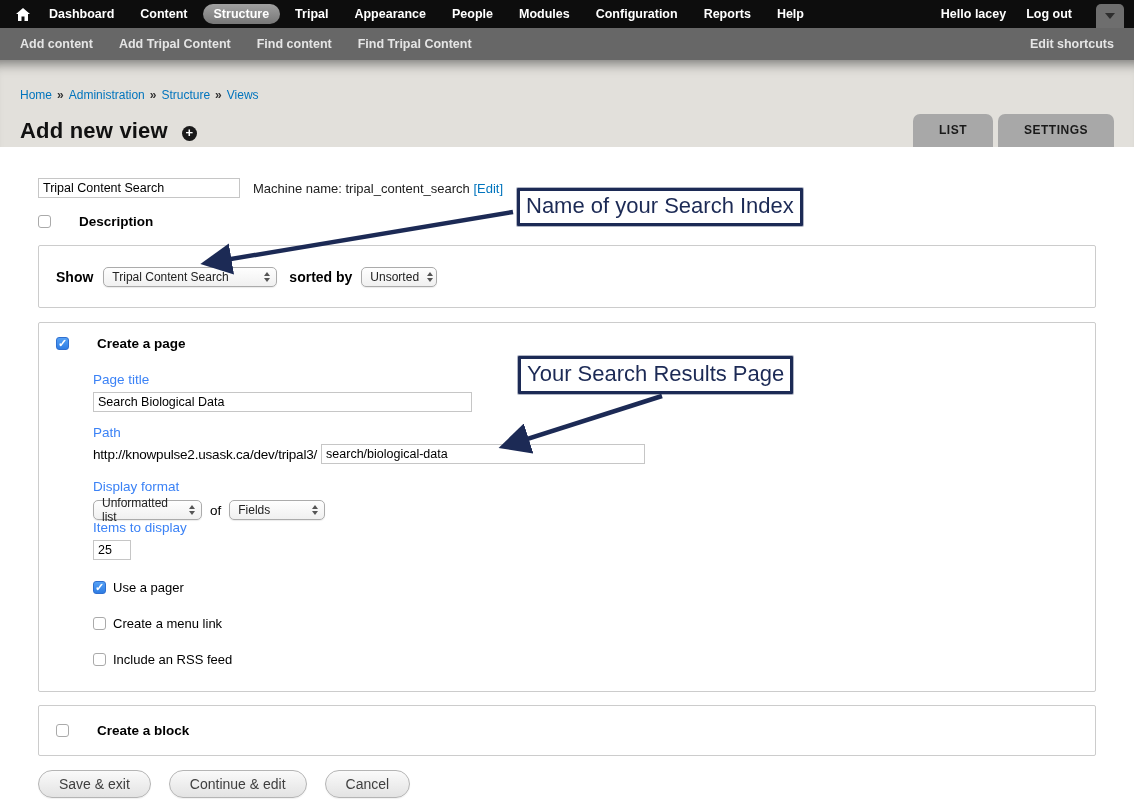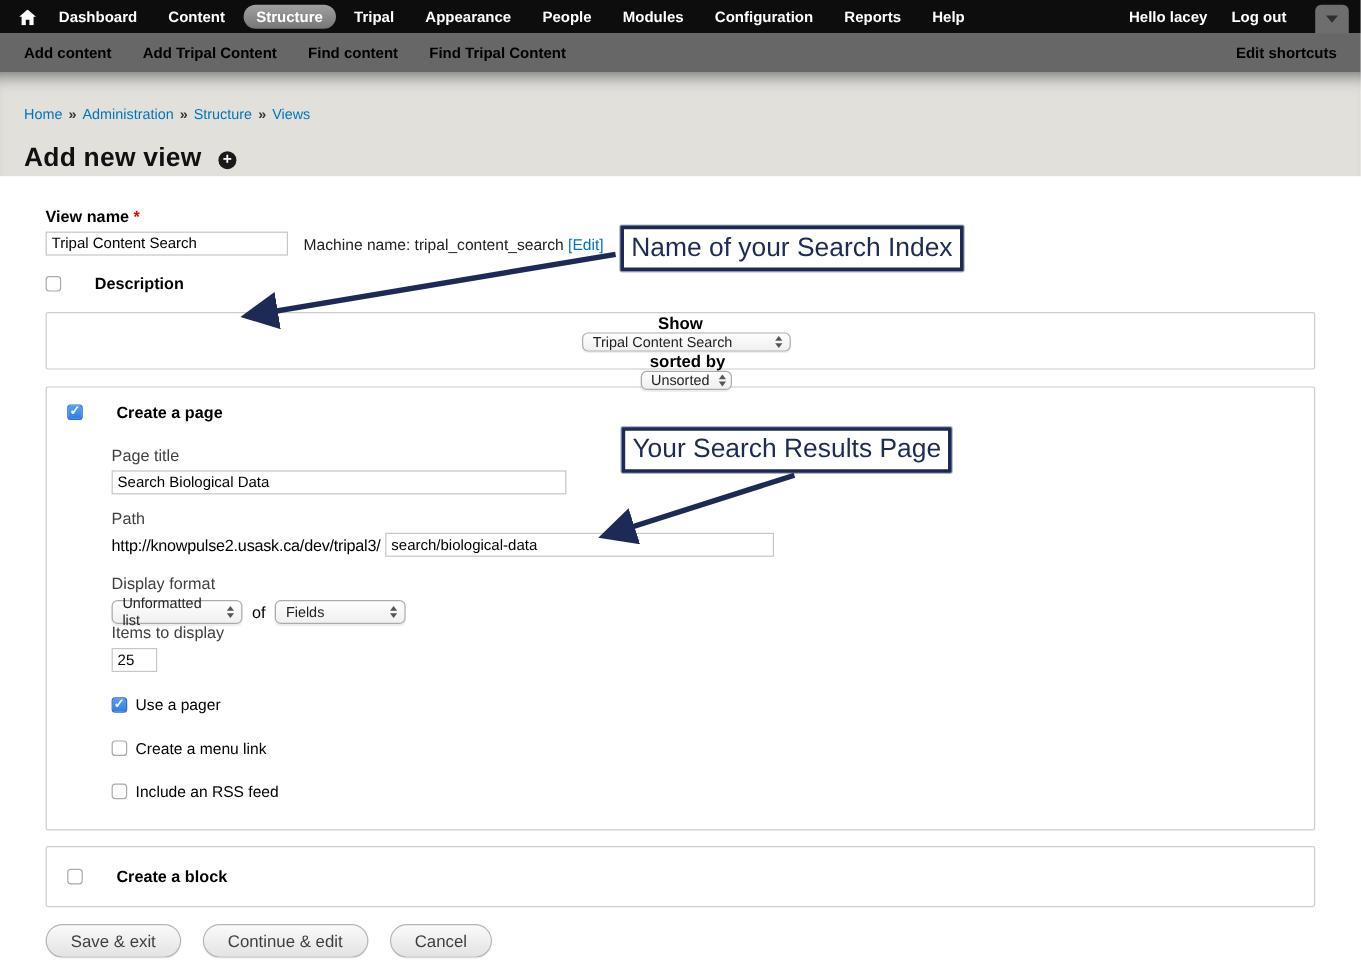--- a/index.html
+++ b/index.html
@@ -26,21 +26,21 @@
   .tb-toggle {
     width:28px; height:24px; margin-left:14px; margin-top:4px; align-self:flex-start;
     background:#6e6e6e; border-radius:5px 5px 0 0; display:flex; align-items:center; justify-content:center;
     cursor:pointer;
   }
   .tb-toggle .caret { width:0; height:0; border-left:5px solid transparent; border-right:5px solid transparent; border-top:6px solid #2e2e2e; }
 
   
   .shortcuts {
     height:32px; background:#676767; display:flex; align-items:center;
-    padding:0 20px; color:#000000; font-size:12.5px; font-weight:bold;
+    padding:0 20px; color:#e5e5e5; font-size:12.5px; font-weight:bold;
   }
   .sc-item { margin-right:26px; cursor:pointer; white-space:nowrap; }
   .sc-spacer { flex:1; }
   .sc-edit { cursor:pointer; }
 
   
   .header {
     height:87px; background:#e2e0db; position:relative;
     box-shadow: inset 0 14px 12px -10px rgba(40,40,40,0.55);
     padding:0 20px;
@@ -82,37 +82,37 @@
   .cb.checked { background:linear-gradient(#55a1f5,#2f7de4); border-color:#2f6fd0; }
   .cb .tick { color:#fff; font-size:11px; font-weight:bold; line-height:1; }
   .cb-label { margin-left:7px; }
   .cb-label.bold { font-weight:bold; font-size:13.5px;margin-left:28px; }
 
   .desc-row { margin-top:16px; }
 
   .box {
     border:1px solid #ccc; border-radius:2px; background:#fff;
   }
-  .show-box { margin-top:16px; height:48px; display:flex; align-items:center; padding:0 17px;flex-direction:column; }
+  .show-box { margin-top:16px; height:63px; display:flex; align-items:center; padding:0 17px; }
   .show-box .f-label { font-size:14px; }
 
   .select {
     display:inline-flex; align-items:center; justify-content:space-between;
     border:1px solid #ababab; border-radius:5px; background:linear-gradient(#fefefe,#f0f0f0);
     height:20px; padding:0 6px 0 8px; font-size:12px; color:#222; cursor:pointer;
     box-shadow:0 1px 1px rgba(0,0,0,0.08);
   }
   .updown { display:inline-flex; flex-direction:column; align-items:center; margin-left:8px; }
   .updown i { display:block; width:0; height:0; border-left:3.5px solid transparent; border-right:3.5px solid transparent; }
   .updown i.up { border-bottom:4px solid #555; margin-bottom:2px; }
   .updown i.down { border-top:4px solid #555; }
 
   .page-box { margin-top:14px; padding:13px 17px 24px; }
   .page-inner { margin-left:37px; }
-  .sub-label { font-size:13.5px; color:#404040; }
+  .sub-label { font-size:13.5px; color:#3b82f6; }
   .path-row { display:flex; align-items:center; margin-top:4px; font-size:13.5px; }
   .path-prefix { white-space:nowrap; letter-spacing:-0.2px; }
   .fmt-row { display:flex; align-items:center; margin-top:6px; }
   .of-label { margin:0 8px; font-size:13.5px; }
 
   .block-box { margin-top:13px; padding:17px; }
 
   .actions { display:flex; margin-top:14px; padding-bottom:16px; }
   .btn {
     background:linear-gradient(#fafafa,#e3e3e3); border:1px solid #b5b5b5; border-radius:15px;
@@ -169,27 +169,28 @@
 </div>
 
 <div class="header">
   <div class="breadcrumb">
     <a>Home</a><span class="crumb-sep">»</span><a>Administration</a><span class="crumb-sep">»</span><a>Structure</a><span class="crumb-sep">»</span><a>Views</a>
   </div>
   <div class="page-title-row">
     <span class="page-title">Add new view</span>
     <span class="title-icon">+</span>
   </div>
+  <div class="tabs">
+    <span class="tab">LIST</span>
+    <span class="tab">SETTINGS</span>
+  </div>
 </div>
 
 <div class="content">
 
-  <div class="f-label">
-    <span>View name</span> <span class="req">*</span>
-  </div>
   <div class="viewname-row">
     <input class="text" style="width: 202px;" value="Tripal Content Search">
     <span class="machine-name">
       <span>Machine name: tripal_content_search</span>
       <a>[Edit]</a>
     </span>
   </div>
 
   <div class="cb-row desc-row">
     <span class="cb"></span>
@@ -236,21 +237,21 @@
       <div class="sub-label" style="margin-top:15px;">Display format</div>
       <div class="fmt-row">
         <span class="select" style="width:109px;">
           <span>Unformatted list</span>
           <span class="updown">
               <i class="up"></i>
               <i class="down"></i>
             </span>
         </span>
         <span class="of-label">of</span>
-        <span class="select" style="width:109px;">
+        <span class="select" style="width:96px;">
           <span>Fields</span>
           <span class="updown">
               <i class="up"></i>
               <i class="down"></i>
             </span>
         </span>
       </div>
 
       <div class="sub-label" style="margin-top:0;">Items to display</div>
       <input class="text" style="width: 38px; margin-top: 5px;" value="25">

